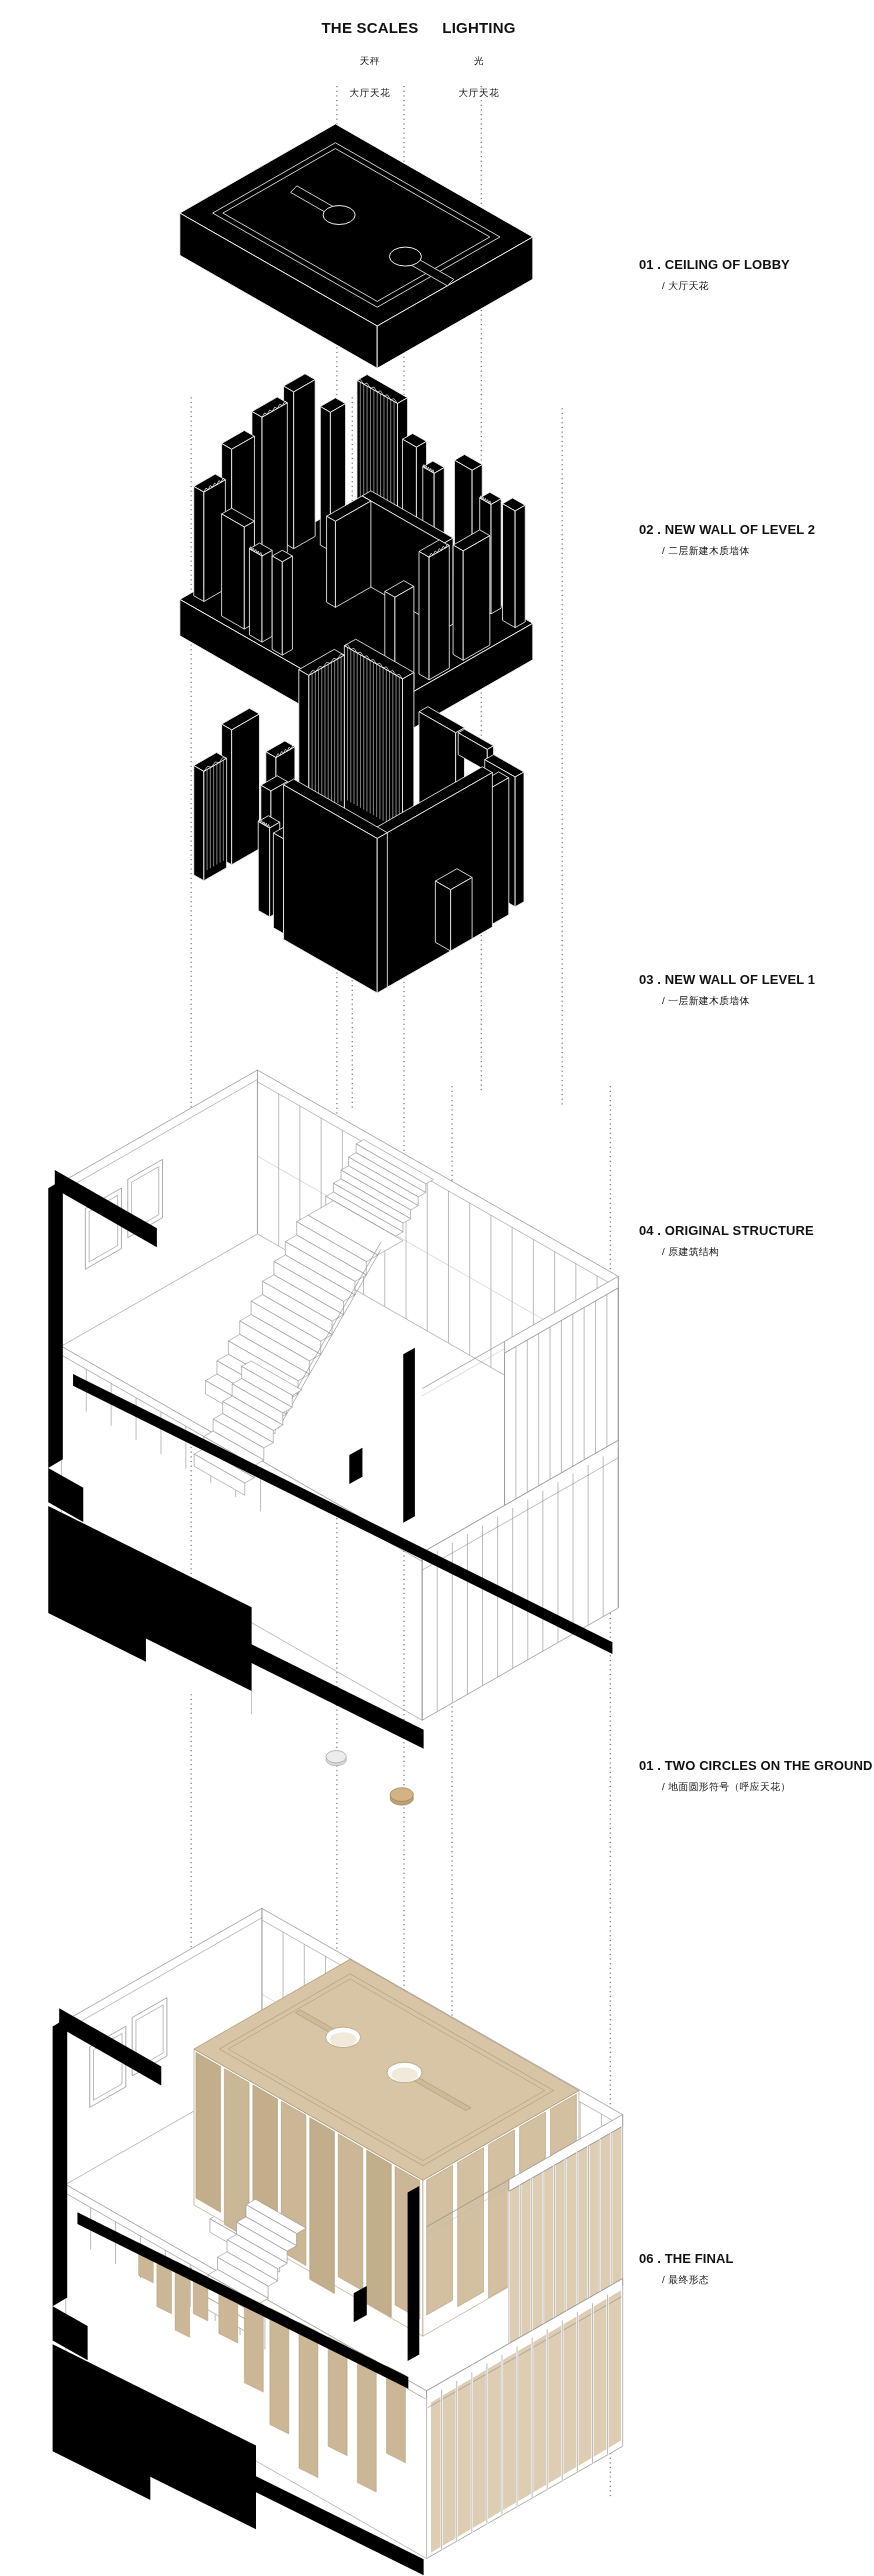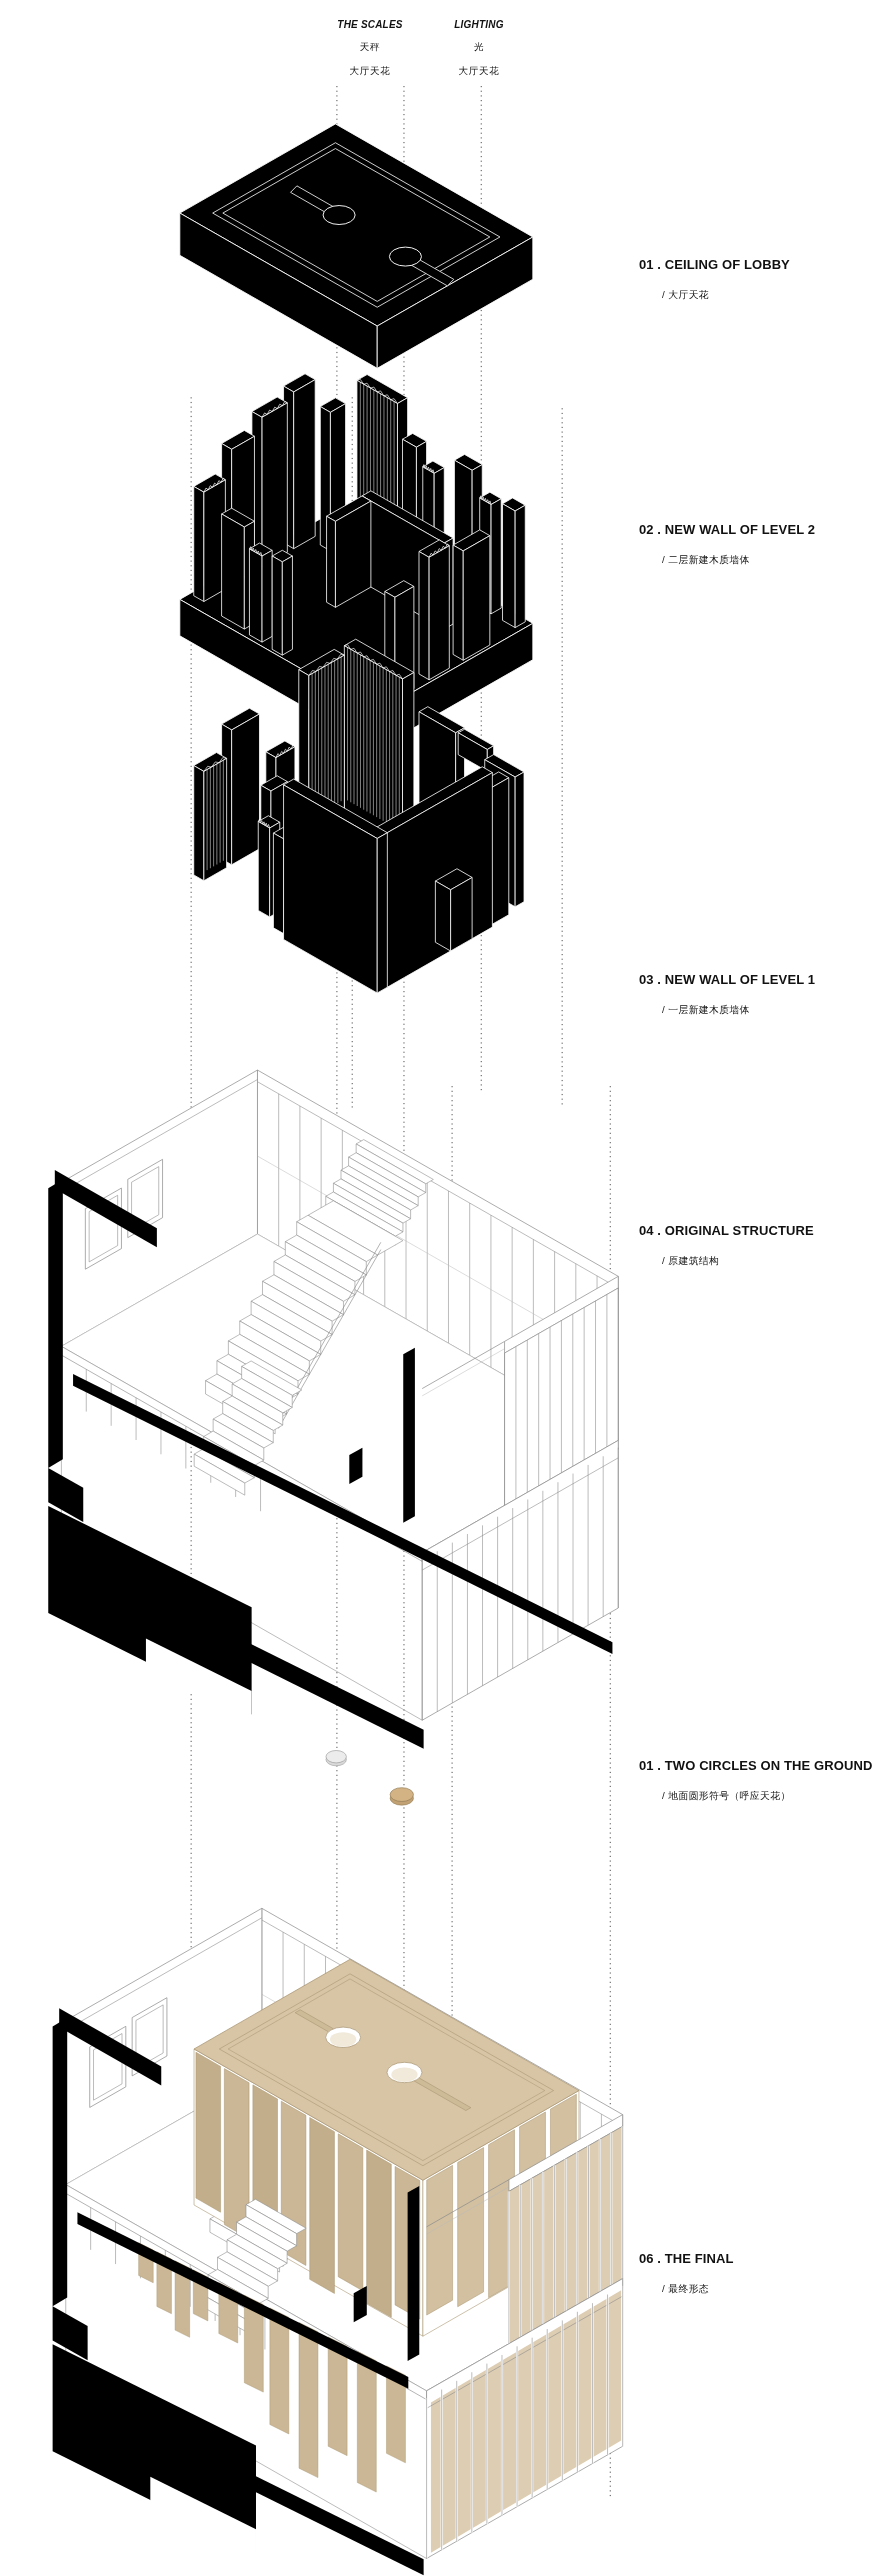--- a/index.html
+++ b/index.html
@@ -1,24 +1,24 @@
 <!DOCTYPE html>
 <html style="--ink: #000000; --line: #8c8c8c; --line_light: #b9b9b9; --white: #ffffff; --wood_top: #d7c5a6; --wood_front: #cbb795; --wood_front_dark: #c2ae8a; --wood_side: #d2c0a0; --wood_slat: #ddcdb2; --wood_line: #a8946f; --groove: #cdbb98; --disc_white: #ececec; --disc_white_line: #9a9a9a; --disc_tan: #d3b384; --disc_tan_dark: #c2a274; --disc_tan_line: #8f7a55; --dot_line: #444444;font-size:11.7px"><head>
 <meta charset="utf-8">
 <style>
   html,body{margin:0;padding:0;background:#fff;}
   .canvas{position:relative;width:875px;height:2576px;background:#fff;overflow:hidden;
           font-family:"Liberation Sans","DejaVu Sans",sans-serif;color:#111;}
   svg#art{position:absolute;left:0;top:0;}
   .col-label{position:absolute;width:160px;text-align:center;}
-  .col-label .en{font-weight:bold;font-size:10px;letter-spacing:0.2px;font-style:italic;}
-  .col-label .zh{font-size:9.5px;margin-top:11px;letter-spacing:0.7px;}
+  .col-label .en{font-weight:bold;font-size:15px;letter-spacing:0.2px;}
+  .col-label .zh{font-size:9.5px;margin-top:19px;letter-spacing:0.7px;}
   .step{position:absolute;left:639px;white-space:nowrap;}
   .step .en{font-weight:bold;font-size:13px;letter-spacing:0.1px;}
-  .step .zh{font-size:9.8px;margin-top:17px;padding-left:23px;letter-spacing:0.4px;}
+  .step .zh{font-size:9.8px;margin-top:8px;padding-left:23px;letter-spacing:0.4px;}
 </style>
 </head>
 <body>
 
 <div class="canvas">
 
   <svg id="art" width="875" height="2576" viewBox="0 0 1200 3534">
       <g>
         <line x1="462" y1="118" x2="462" y2="2788" stroke="#444444" stroke-width="1.3" stroke-dasharray="1.6 4.8"></line>
         <line x1="554" y1="118" x2="554" y2="2840" stroke="#444444" stroke-width="1.3" stroke-dasharray="1.6 4.8"></line>

